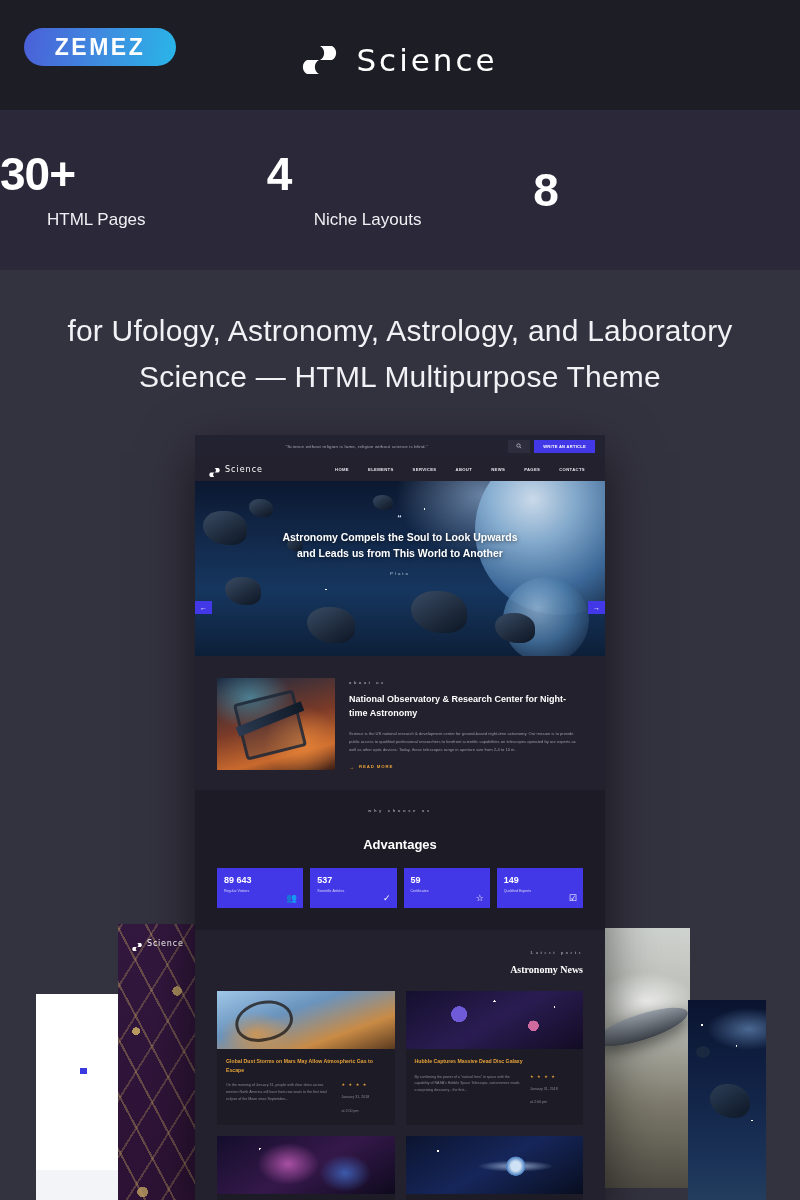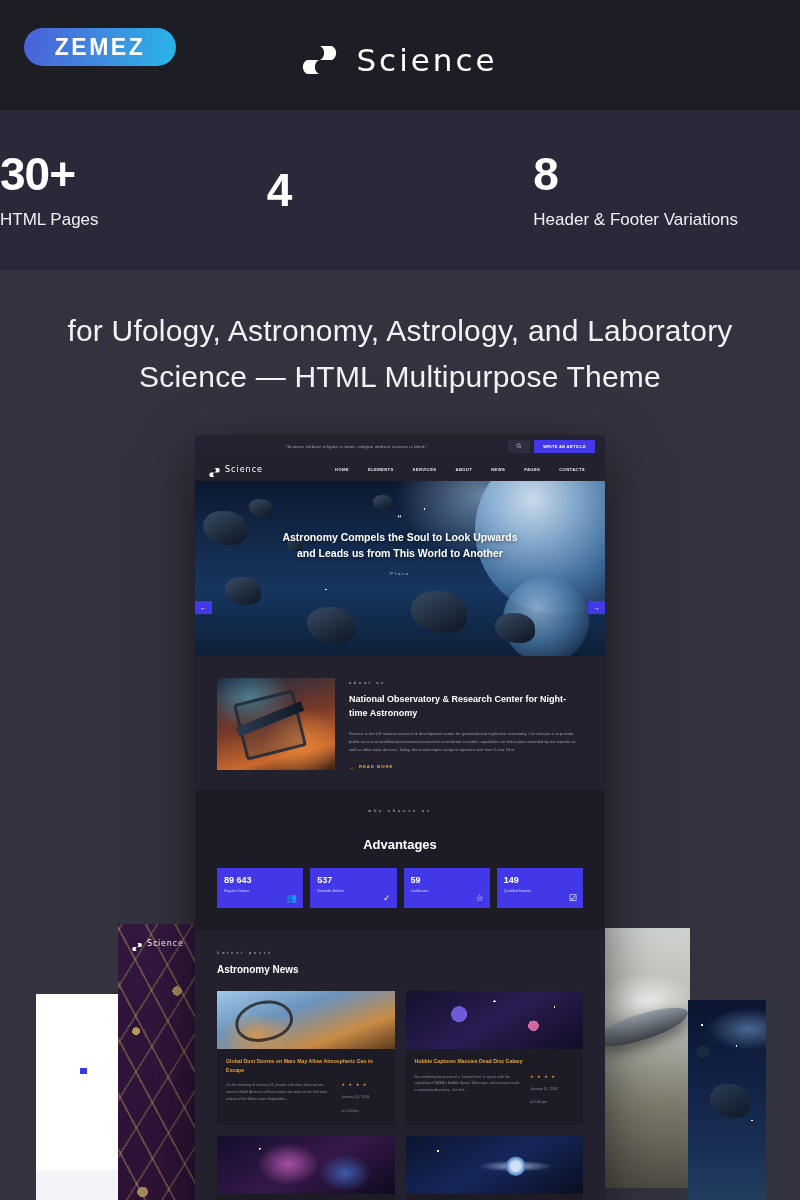--- a/index.html
+++ b/index.html
@@ -42,20 +42,21 @@
     display: flex; align-items: center;
   }
   .stat { flex: 1; text-align: left; }
   .stat-num {
     color: #fff; font-size: 46px; font-weight: 700;
     line-height: 1.05; letter-spacing: -1px;
   }
   .stat-label {
     color: #f0f0f4; font-size: 17px; margin-top: 12px;
     font-family: "Liberation Sans", sans-serif;
+    margin-left: 47px;
   }
 
   
   .headline {
     padding-top: 38px; text-align: center;
     color: #f2f2f6; font-size: 30px; line-height: 1.52;
     font-family: "Liberation Sans", sans-serif; font-weight: 400;
     letter-spacing: .2px;
   }
 
@@ -234,21 +235,21 @@
   .adv-row { display:flex; gap:7px; margin-top:16px; }
   .adv-card {
     flex:1; background:#4338e8; height:40px; position:relative; padding:7px 7px 14px 7px; text-align:left;
   }
   .adv-num { color:#fff; font-size:9px; font-weight:700; }
   .adv-lbl { color:#d8d5fb; font-size:3.6px; margin-top:4px; }
   .adv-ico { position:absolute; right:6px; bottom:5px; color:#fff; font-size:9px; line-height:1; }
 
   
   .ms-news { background:#22212d; padding: 20px 22px 22px; }
-  .news-head { text-align:left; }
+  .news-head { text-align:right;font-family:Liberation Serif, serif; }
   .news-eyebrow { color:#9b9aaa; font-size:4.2px; letter-spacing:2.6px; font-weight:700; }
   .news-title { color:#fff; font-size:10px; font-weight:700; margin-top:9px; }
   .news-grid { display:grid; grid-template-columns:1fr 1fr; gap:11px; margin-top:16px; }
   .news-card { background:#1c1b26; }
   .nc-img { height:58px; position:relative; overflow:hidden; }
   .nc-img.i1 {
     background:
       radial-gradient(ellipse 50px 30px at 22% 74%, rgba(220,150,70,.8), transparent 72%),
       linear-gradient(160deg,#9fc7e8 0%, #6a93bd 38%, #c98b45 72%, #5a3a20 100%);
   }
@@ -303,24 +304,24 @@
   </div>
 </div>
 
 <div class="stats-bar">
   <div class="stat">
     <div class="stat-num">30+</div>
     <div class="stat-label">HTML Pages</div>
   </div>
   <div class="stat">
     <div class="stat-num">4</div>
+    <div class="stat-label">Niche Layouts</div>
   </div>
   <div class="stat">
     <div class="stat-num">8</div>
-    <div class="stat-label">Header &amp; Footer Variations</div>
   </div>
 </div>
 
 <div class="headline">
   <div>for Ufology, Astronomy, Astrology, and Laboratory</div>
   <div>Science — HTML Multipurpose Theme</div>
 </div>
 
 <div class="stage">
 

